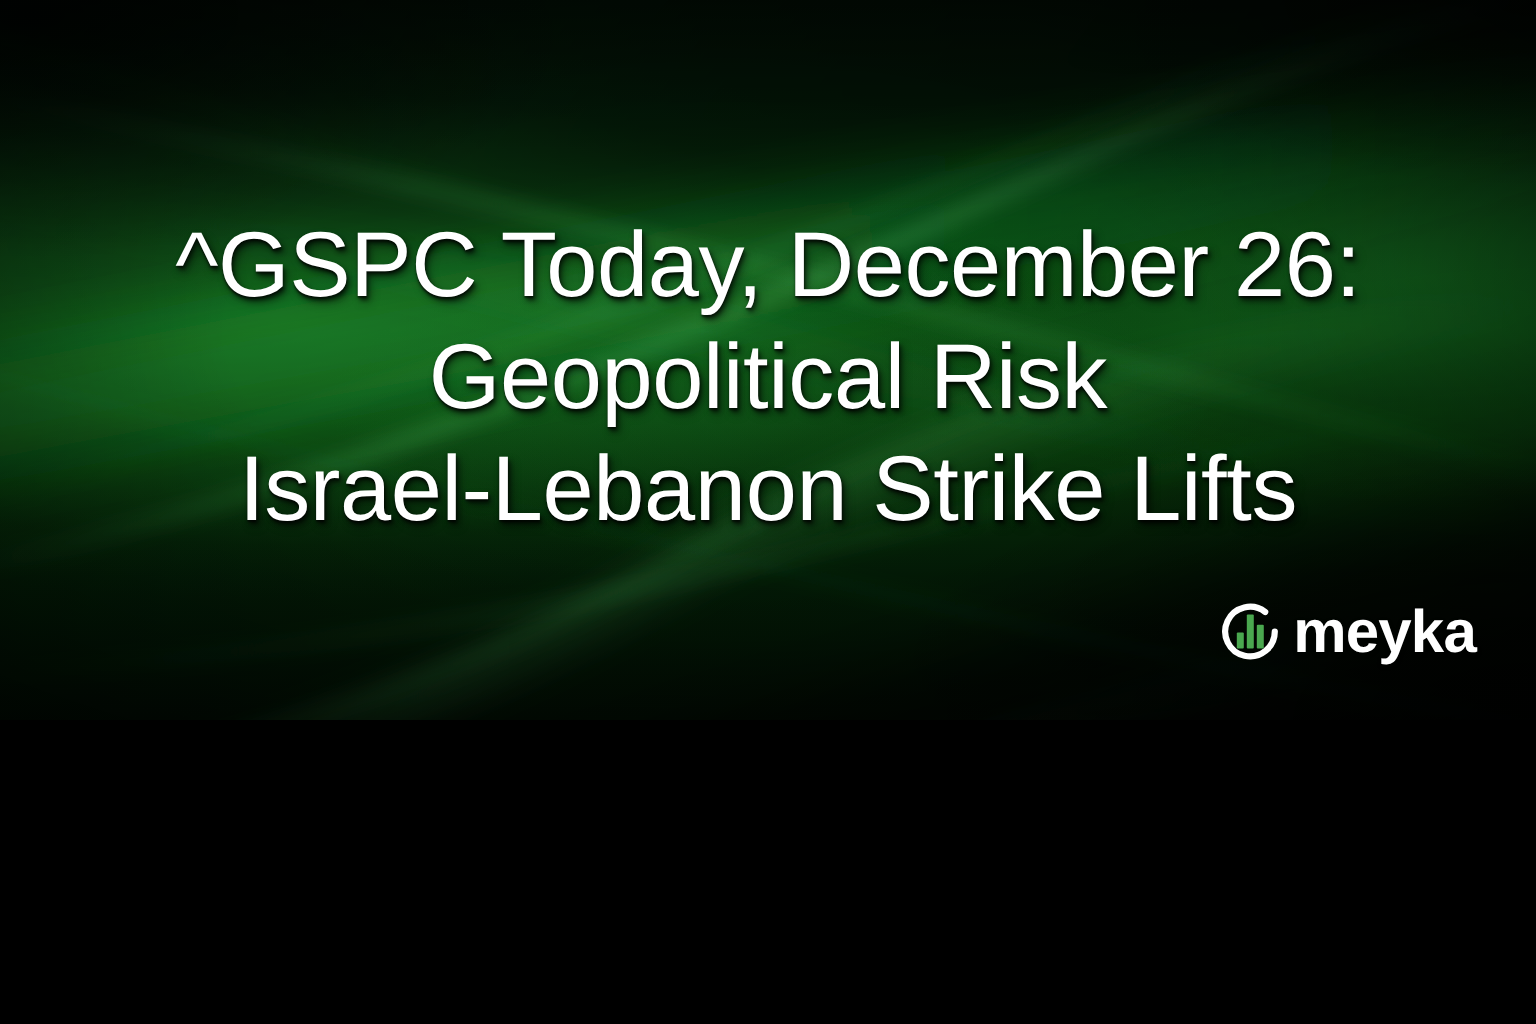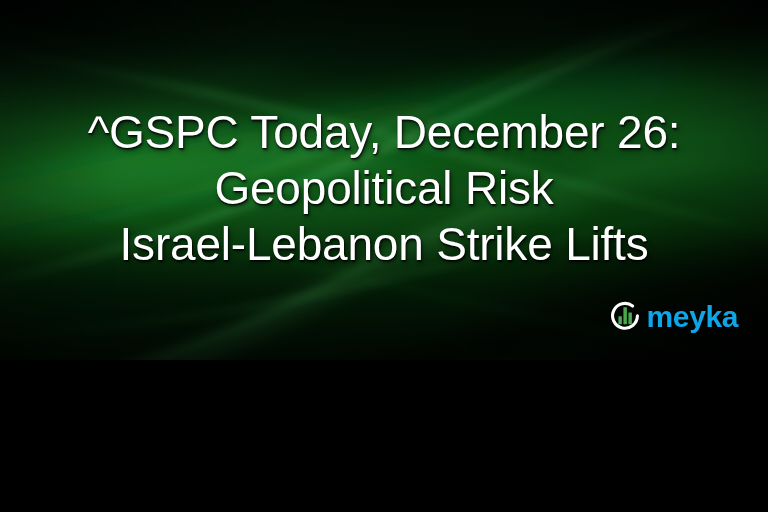--- a/index.html
+++ b/index.html
@@ -130,21 +130,21 @@
     gap: 6px;
     z-index: 7;
   }
   #logo .mark {
     width: 34px;
     height: 34px;
     flex: 0 0 34px;
     display: block;
   }
   #logo .wordmark {
-    color: #0ea5e9;
+    color: #ffffff;
     font-size: 30px;
     line-height: 30px;
     font-weight: 700;
     letter-spacing: -0.4px;
     margin-left: -1px;
     text-shadow: 0 1px 2px rgba(0,0,0,0.45);
   }
 </style>
 </head>
 <body>

